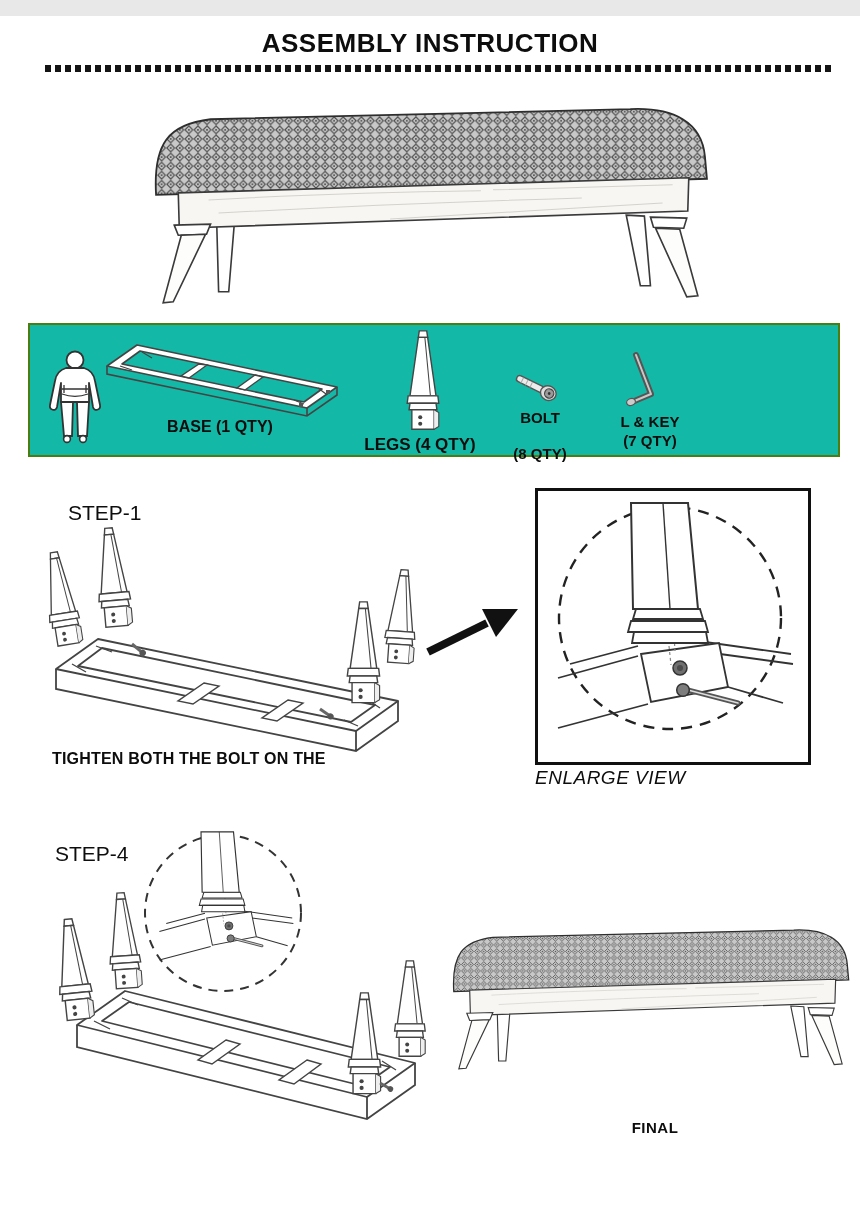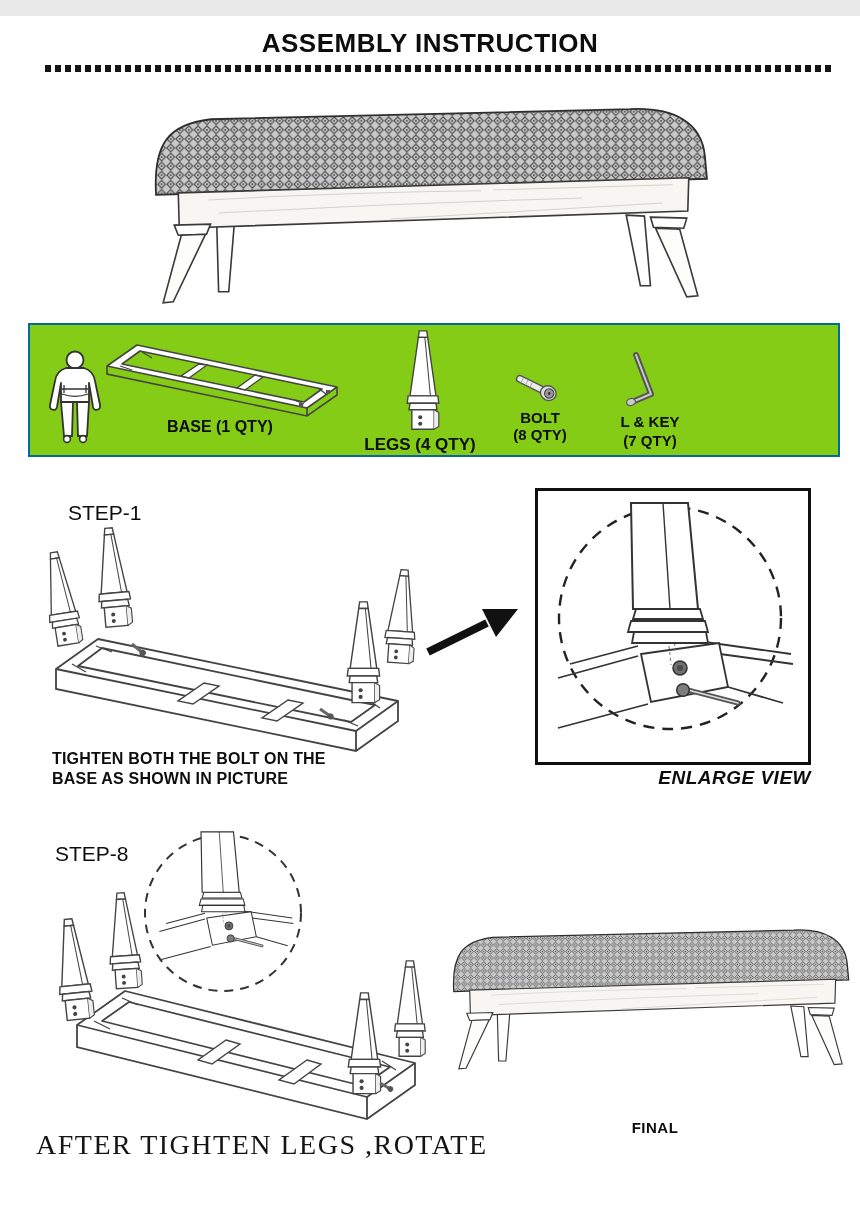--- a/index.html
+++ b/index.html
@@ -11,31 +11,31 @@
   .doc-title{
     left:0;top:12px;width:860px;text-align:center;
     font-size:26px;font-weight:700;letter-spacing:.5px;color:#0d0d0d;
   }
   .dotted-rule{
     left:45px;top:49px;width:790px;height:7px;
     background:repeating-linear-gradient(90deg,#141414 0 6px,transparent 6px 10px);
   }
   .parts-box{
     left:28px;top:307px;width:808px;height:130px;
-    border:2px solid #0369a1;background:#84cc16;
+    border:2px solid #4d7c0f;background:#14b8a6;
   }
   .part-label{font-weight:700;font-size:15px;text-align:center;color:#0d0d0d;}
   .step-title{font-size:21px;font-weight:400;color:#0d0d0d;}
   .enlarge-box{
     left:535px;top:472px;width:270px;height:271px;
     border:3px solid #101010;background:#fff;
   }
   .enlarge-caption{
-    left:535px;top:751px;width:276px;text-align:right;
-    font-size:19px;font-weight:700;font-style:italic;color:#0d0d0d;letter-spacing:.5px;
+    left:535px;top:751px;width:276px;text-align:left;
+    font-size:19px;font-weight:400;font-style:italic;color:#0d0d0d;letter-spacing:.5px;
   }
   .step-caption{
     font-size:16px;font-weight:700;line-height:20px;color:#0d0d0d;letter-spacing:.2px;
   }
   .final-label{
     left:450px;top:1103px;width:410px;text-align:center;
     font-size:15px;font-weight:700;letter-spacing:.5px;color:#0d0d0d;
   }
   .bottom-note{
     left:36px;top:1112px;width:480px;
@@ -137,21 +137,21 @@
     <svg class="abs" style="left:482px;top:42px" width="62" height="46" viewBox="0 0 62 46">
       <g transform="rotate(26 30 23)">
         <rect x="2" y="19.5" width="30" height="6.5" rx="3" fill="#ececec" stroke="#555" stroke-width="1.4"></rect>
         <path d="M8,20 L8,26 M13,20 L13,26 M18,20 L18,26" stroke="#aaa" stroke-width="1"></path>
         <ellipse cx="37" cy="23" rx="8" ry="7.2" fill="#ddd" stroke="#555" stroke-width="1.4"></ellipse>
         <circle cx="38" cy="23" r="4.6" fill="#9a9a9a" stroke="#444" stroke-width="1.2"></circle>
         <circle cx="38" cy="23" r="1.4" fill="#333"></circle>
       </g>
     </svg>
     <div class="abs part-label" style="left:455px;top:84px;width:110px">BOLT</div>
-    <div class="abs part-label" style="left:455px;top:101px;width:110px">(8 QTY)</div>
+    <div class="abs part-label" style="left:455px;top:120px;width:110px">(8 QTY)</div>
 
     <svg class="abs" style="left:585px;top:26px" width="56" height="62" viewBox="0 0 56 62">
       <path d="M21,4 L36,43 L17,51" fill="none" stroke="#555" stroke-width="6" stroke-linecap="round" stroke-linejoin="round"></path>
       <path d="M21,4 L36,43 L17,51" fill="none" stroke="#c9c9c9" stroke-width="2" stroke-linecap="round" stroke-linejoin="round"></path>
       <ellipse cx="16" cy="51" rx="4.5" ry="3.4" fill="#ccc" stroke="#555" stroke-width="1.2" transform="rotate(-20 16 51)"></ellipse>
     </svg>
     <div class="abs part-label" style="left:560px;top:88px;width:120px">L &amp; KEY</div>
     <div class="abs part-label" style="left:560px;top:107px;width:120px">(7 QTY)</div>
   </div>
 
@@ -193,24 +193,23 @@
   <div class="abs enlarge-box">
     <svg width="264" height="265" viewBox="0 0 264 265">
       <circle cx="132" cy="127" r="111" fill="none" stroke="#222" stroke-width="2.4" stroke-dasharray="11 8"></circle>
       <use href="#cornerDetail"></use>
     </svg>
   </div>
   <div class="abs enlarge-caption">ENLARGE VIEW</div>
 
   <div class="abs step-caption" style="left:52px;top:733px;width:330px">
     <div>TIGHTEN BOTH THE BOLT ON THE</div>
-    <div>BASE AS SHOWN IN PICTURE</div>
-  </div>
-
-  <div class="abs step-title" style="left:55px;top:826px">STEP-8</div>
+  </div>
+
+  <div class="abs step-title" style="left:55px;top:826px">STEP-4</div>
 
   <svg class="abs" style="left:30px;top:815px" width="430" height="295" viewBox="0 0 430 295">
     <circle cx="193" cy="82" r="78" fill="none" stroke="#333" stroke-width="2" stroke-dasharray="9 7"></circle>
     <use href="#cornerDetail" transform="translate(118,-6) scale(0.57)"></use>
     <path d="M47,194 L47,216 L337,288 L385,254 L385,232 M337,266 L337,288" fill="none" stroke="#444" stroke-width="1.8"></path>
     <path d="M95,160 L385,232 L337,266 L47,194 Z M99,171 L360,236 L333,255 L72,190 Z" fill="#fff" fill-rule="evenodd" stroke="#444" stroke-width="1.8" stroke-linejoin="round"></path>
     <path d="M196,209 L210,213 L182,233 L168,229 Z" fill="#fff" stroke="#444" stroke-width="1.4"></path>
     <path d="M277,229 L291,233 L264,253 L249,249 Z" fill="#fff" stroke="#444" stroke-width="1.4"></path>
     <path d="M64,190 L80,198 M92,167 L108,174 M352,230 L366,239 M326,253 L340,260" stroke="#444" stroke-width="1.3"></path>
     <g transform="translate(14,86) scale(0.95) rotate(-6 31 56)">
@@ -230,16 +229,15 @@
         <circle cx="12" cy="0" r="2.8" fill="#555"></circle>
     </g>
   </svg>
 
   <svg class="abs" style="left:448px;top:905px" width="405" height="157" viewBox="0 0 560 214">
     <use href="#benchShape"></use>
   </svg>
   <div class="abs final-label">FINAL</div>
 
   <div class="abs bottom-note">
-    <div>AFTER TIGHTEN LEGS ,ROTATE</div>
   </div>
 
 </div>
 
 </body></html>

